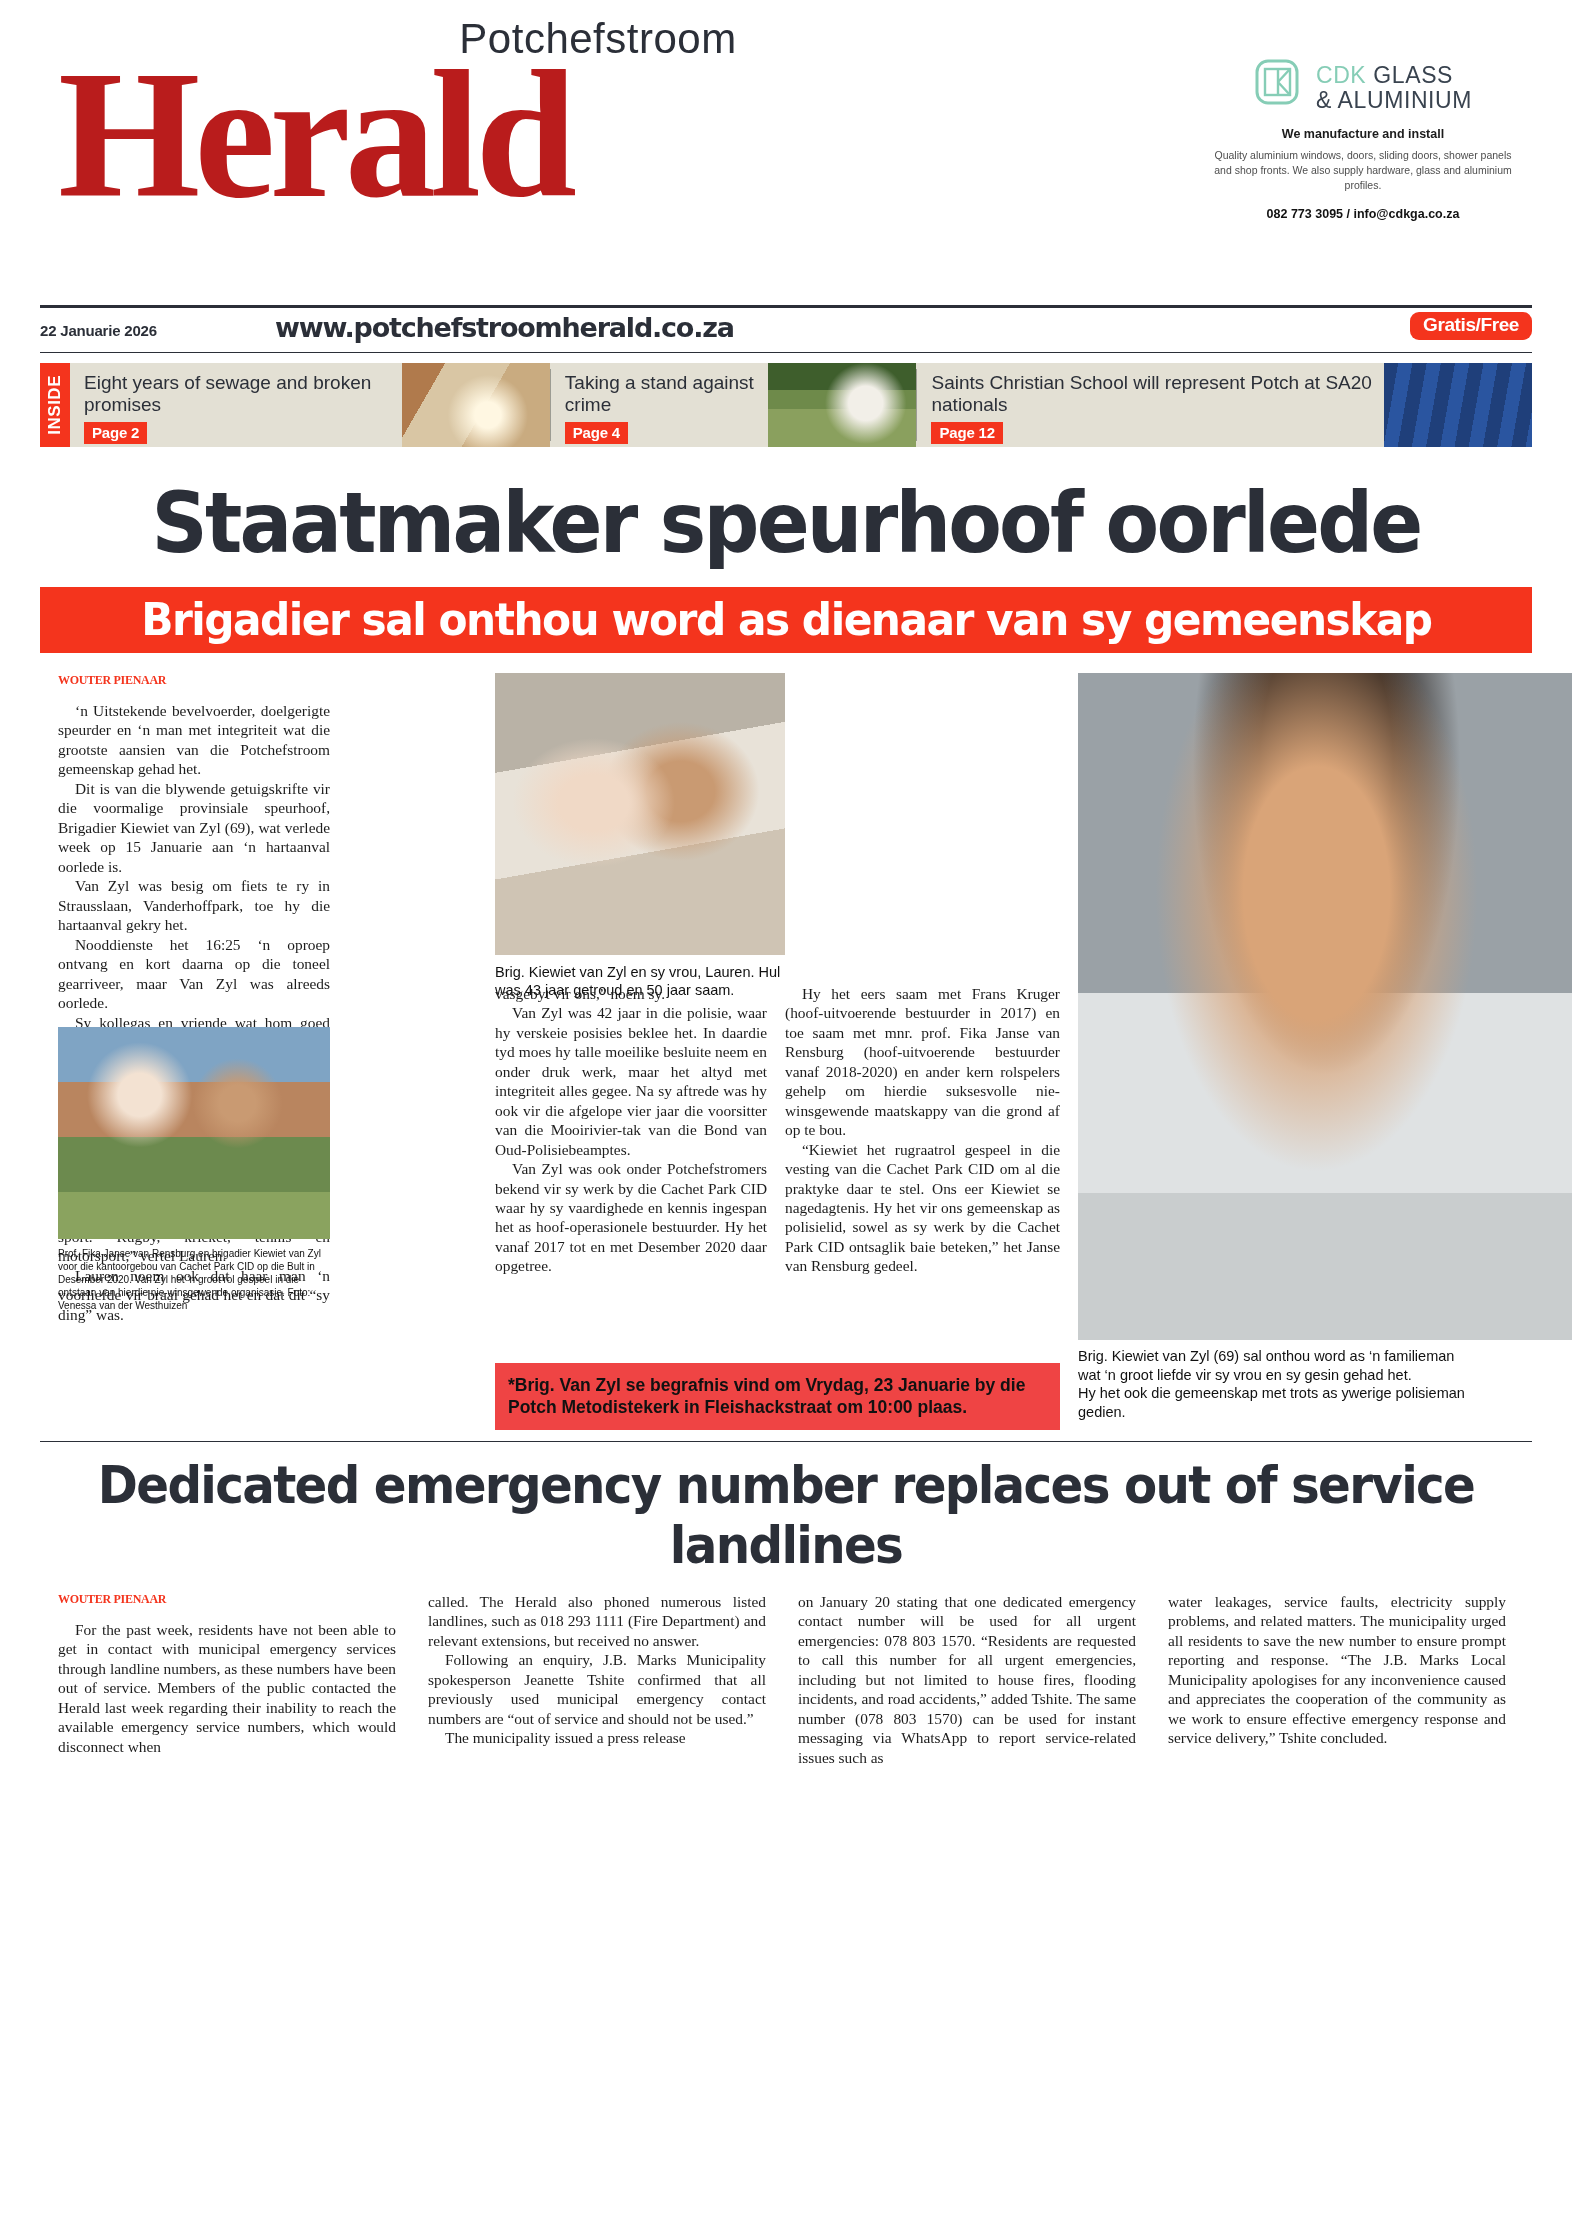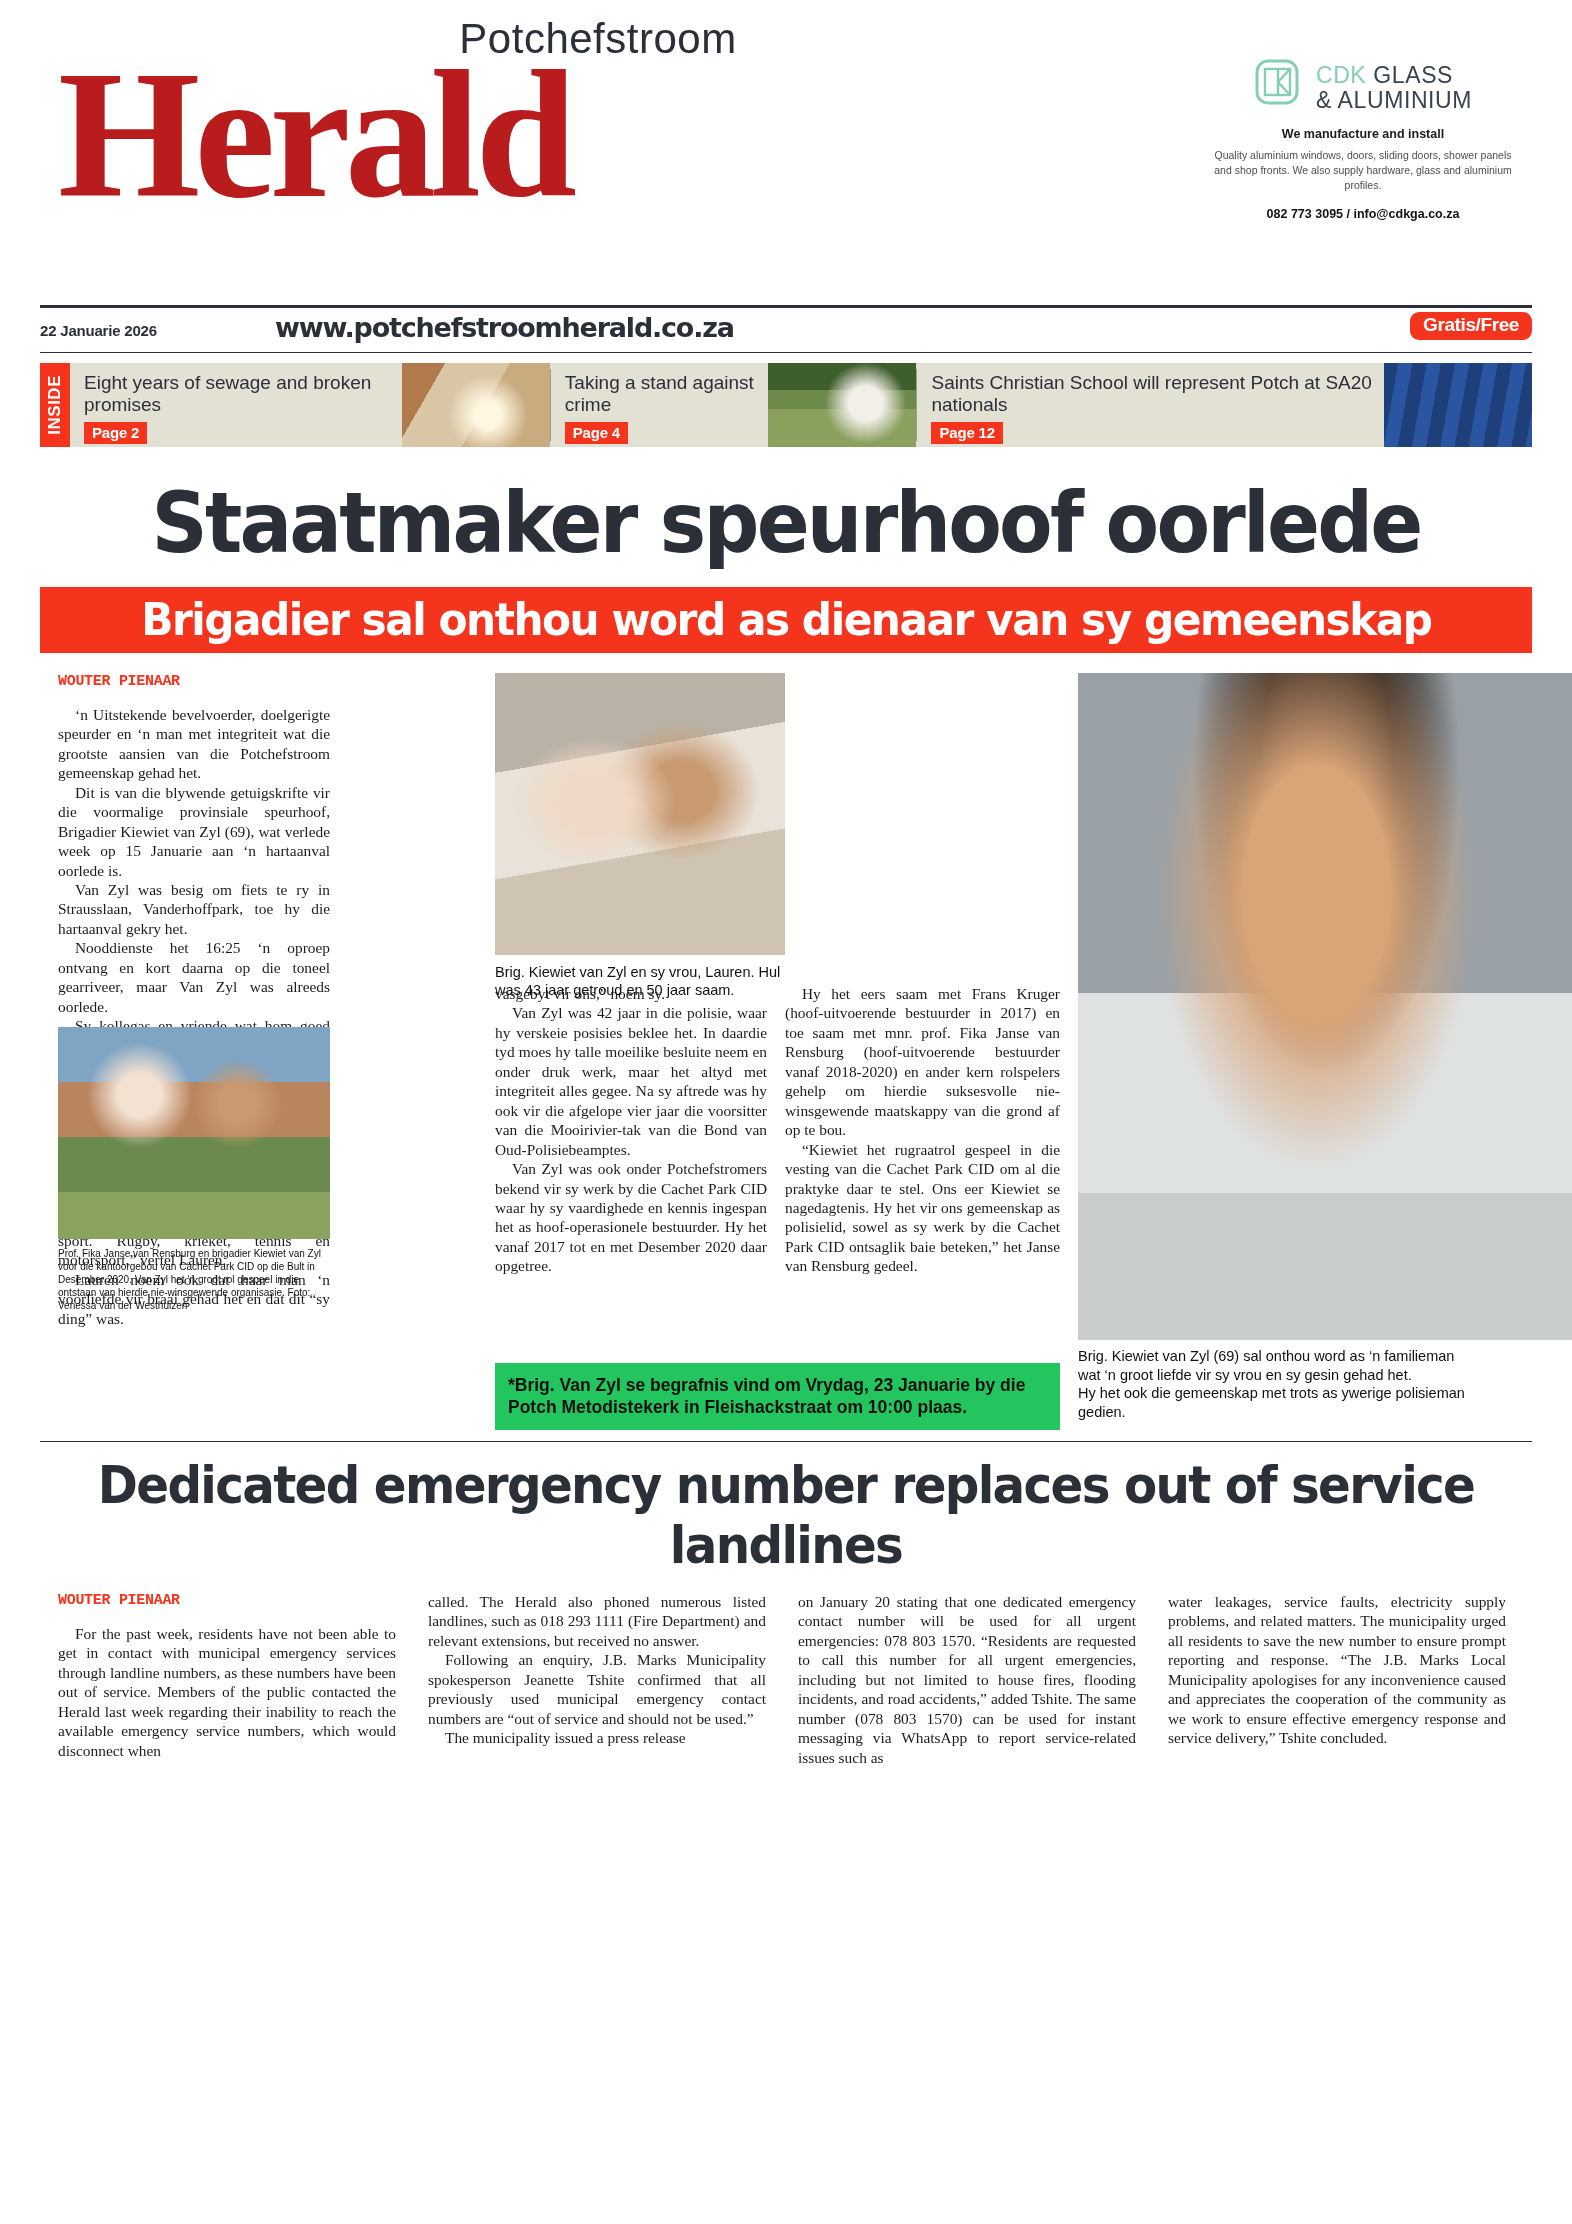--- a/index.html
+++ b/index.html
@@ -103,22 +103,22 @@
   }
   .subhead-bar span {
     font-family: "DejaVu Sans", sans-serif;
     font-weight: 700; font-size: 45px; color: #fff;
     letter-spacing: -1.6px; transform: scaleX(.94);
   }
 
   
   .story { position: relative; margin-top: 20px; height: 750px; }
   .byline {
-    font-family: Liberation Mono, monospace;
-    font-size: 15px; font-weight: 700; color: #f4341d;
+    font-family: Liberation Serif, serif;
+    font-size: 12px; font-weight: 700; color: #f4341d;
     letter-spacing: -.3px; margin-bottom: 13px;
   }
   .col {
     font-family: "Liberation Serif", serif;
     font-size: 15.4px; line-height: 1.265; color: #1c1c1c;
     text-align: justify;
   }
   .col p { text-indent: 17px; }
 
   .c1 { position: absolute; left: 18px; top: 0; width: 272px; }
@@ -147,21 +147,21 @@
     background:
       radial-gradient(ellipse at 48% 33%, #d9a478 0 20%, rgba(217,164,120,0) 44%),
       radial-gradient(ellipse at 50% 14%, #241c18 0 19%, rgba(36,28,24,0) 38%),
       linear-gradient(180deg,#9aa1a6 0 48%, #dfe2e3 48% 78%, #c9cdce 78% 100%);
   }
   .cap-portrait { position: absolute; left: 1038px; top: 674px; width: 400px;
     font-size: 14.5px; line-height: 1.3; color: #111; }
 
   .funeral {
     position: absolute; left: 455px; top: 690px; width: 565px;
-    background: #22c55e; padding: 11px 13px 12px;
+    background: #ef4444; padding: 11px 13px 12px;
     font-size: 17.5px; font-weight: 700; line-height: 1.28; color: #111;
   }
 
   
   .bottom-rule { border-top: 1.5px solid #2b2f38; margin-top: 18px; }
   .headline2 {
     font-family: "DejaVu Sans", sans-serif;
     font-weight: 700; font-size: 52px; color: #2b2f38;
     letter-spacing: -1.8px; text-align: center; margin-top: 13px;
     transform: scaleX(.93);

